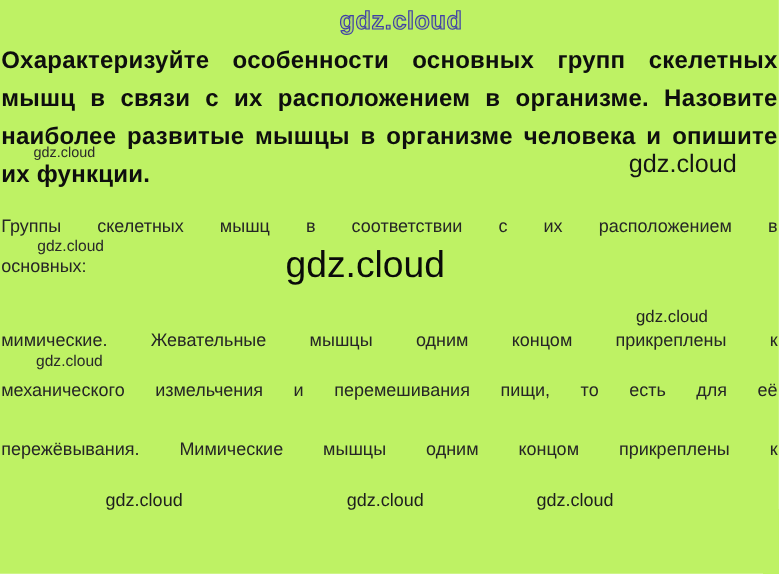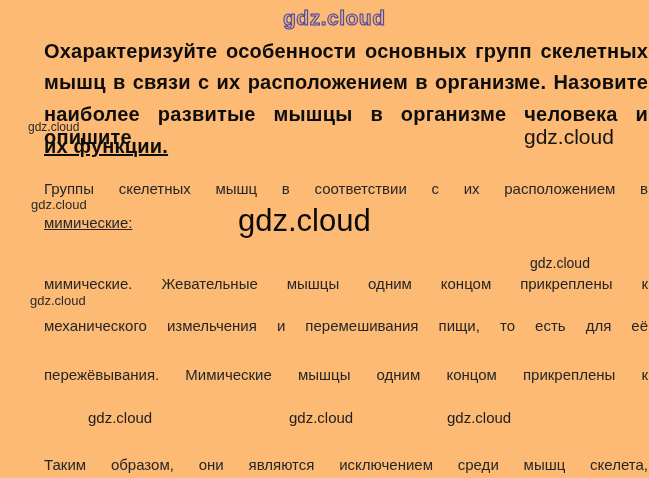--- a/index.html
+++ b/index.html
@@ -1,37 +1,36 @@
 <!DOCTYPE html>
 <html><head>
 <meta charset="utf-8">
 <style>
   html, body { margin: 0; padding: 0; }
   .page {
     position: relative;
     width: 649px;
     height: 478px;
-    background: #fdba74;
+    background: #bef264;
     overflow: hidden;
     font-family: "Liberation Sans", sans-serif;
   }
   .line {
     position: absolute;
     left: 1px;
     right: 1px;
     line-height: 23px;
     white-space: normal;
-    padding-left: 43px;
   }
   .j {
     text-align: justify;
     text-align-last: justify;
     text-justify: inter-word;
   }
-  .l { text-align: left; text-decoration: underline; }
+  .l { text-align: left; }
   .heading {
     font-weight: 700;
     font-size: 20px;
     color: #0e0e0e;
     letter-spacing: 0.2px;
   }
   .body-text {
     font-weight: 400;
     font-size: 15px;
     color: #262626;
@@ -69,29 +68,28 @@
 
   <div class="line heading j" style="top:40px">Охарактеризуйте особенности основных групп скелетных</div>
   <div class="line heading j" style="top:71px">мышц в связи с их расположением в организме. Назовите</div>
   <div class="line heading j" style="top:103px">наиболее развитые мышцы в организме человека и опишите</div>
   <div class="line heading l" style="top:135px">их функции.</div>
 
   <span class="wm wm-a">gdz.cloud</span>
   <span class="wm wm-b">gdz.cloud</span>
 
   <div class="line body-text j" style="top:177px">Группы скелетных мышц в соответствии с их расположением в</div>
-  <div class="line body-text l" style="top:211px">мимические:</div>
+  <div class="line body-text l" style="top:211px">основных:</div>
 
   <span class="wm wm-c">gdz.cloud</span>
   <span class="wm wm-d">gdz.cloud</span>
 
   <div class="line body-text j" style="top:272px">мимические. Жевательные мышцы одним концом прикреплены к</div>
   <div class="line body-text j" style="top:314px">механического измельчения и перемешивания пищи, то есть для её</div>
   <div class="line body-text j" style="top:363px">пережёвывания. Мимические мышцы одним концом прикреплены к</div>
-  <div class="line body-text j" style="top:453px">Таким образом, они являются исключением среди мышц скелета,</div>
 
   <span class="wm wm-e">gdz.cloud</span>
   <span class="wm wm-f">gdz.cloud</span>
   <span class="wm wm-g">gdz.cloud</span>
   <span class="wm wm-h">gdz.cloud</span>
   <span class="wm wm-i">gdz.cloud</span>
 
 </div>
 
 </body></html>

